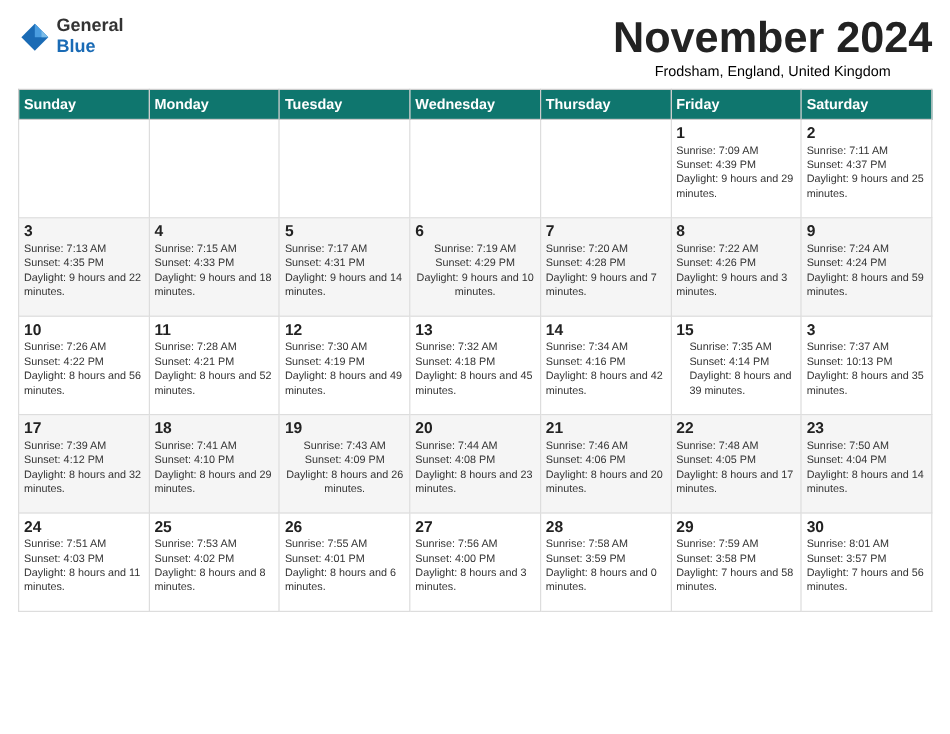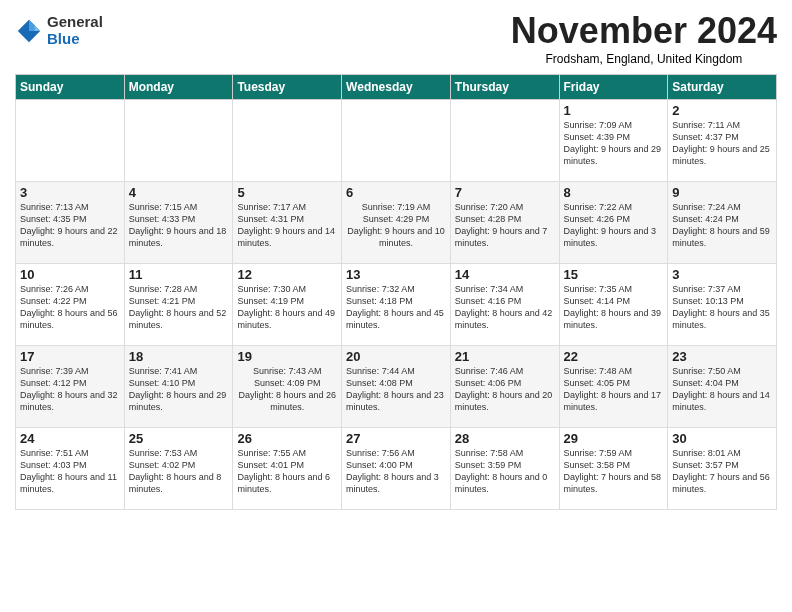--- a/index.html
+++ b/index.html
@@ -221,21 +221,21 @@
 Daylight: 8 hours and 45 minutes.</div>
         </td>
         <td>
           <span class="day-number">14</span>
           <div class="day-info" style="white-space: pre-line;">Sunrise: 7:34 AM
 Sunset: 4:16 PM
 Daylight: 8 hours and 42 minutes.</div>
         </td>
         <td>
           <span class="day-number">15</span>
-          <div class="day-info" style="white-space: pre-line;">Sunrise: 7:35 AM
+          <div class="day-info" style="white-space: pre-line; margin-left: 11px;">Sunrise: 7:35 AM
 Sunset: 4:14 PM
 Daylight: 8 hours and 39 minutes.</div>
         </td>
         <td>
           <span class="day-number">3</span>
           <div class="day-info" style="white-space: pre-line;">Sunrise: 7:37 AM
 Sunset: 10:13 PM
 Daylight: 8 hours and 35 minutes.</div>
         </td>
       </tr>

